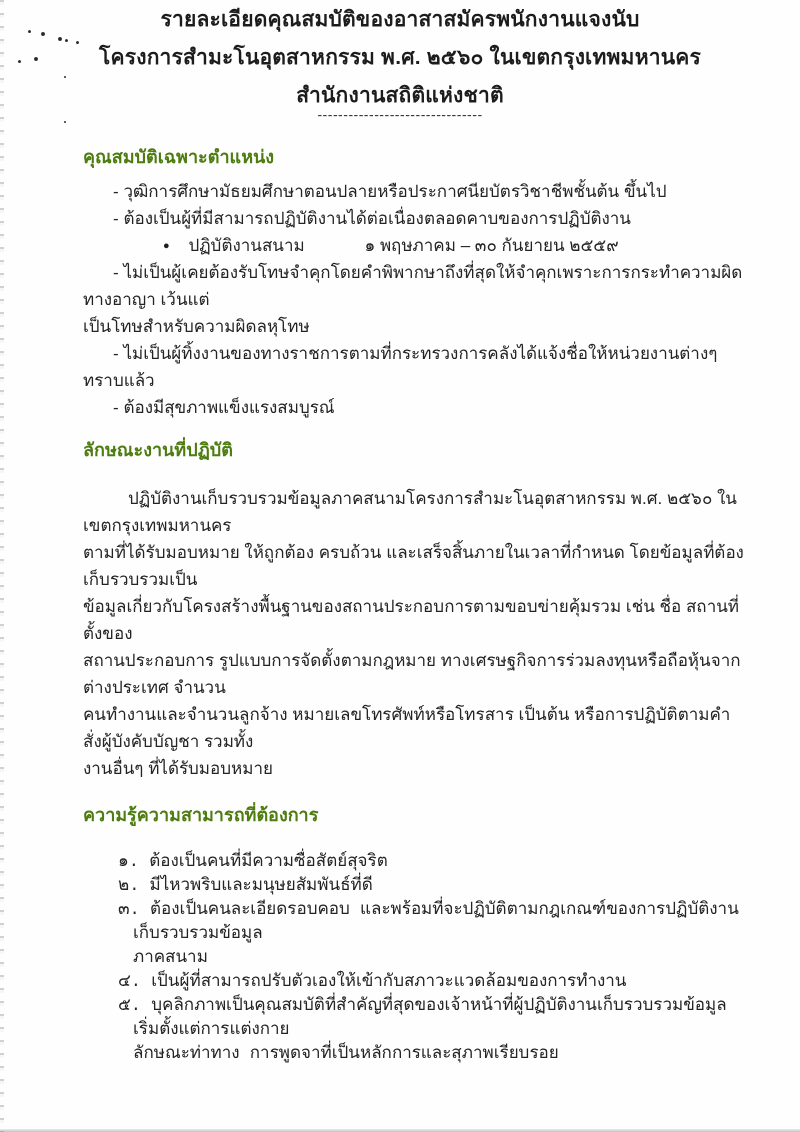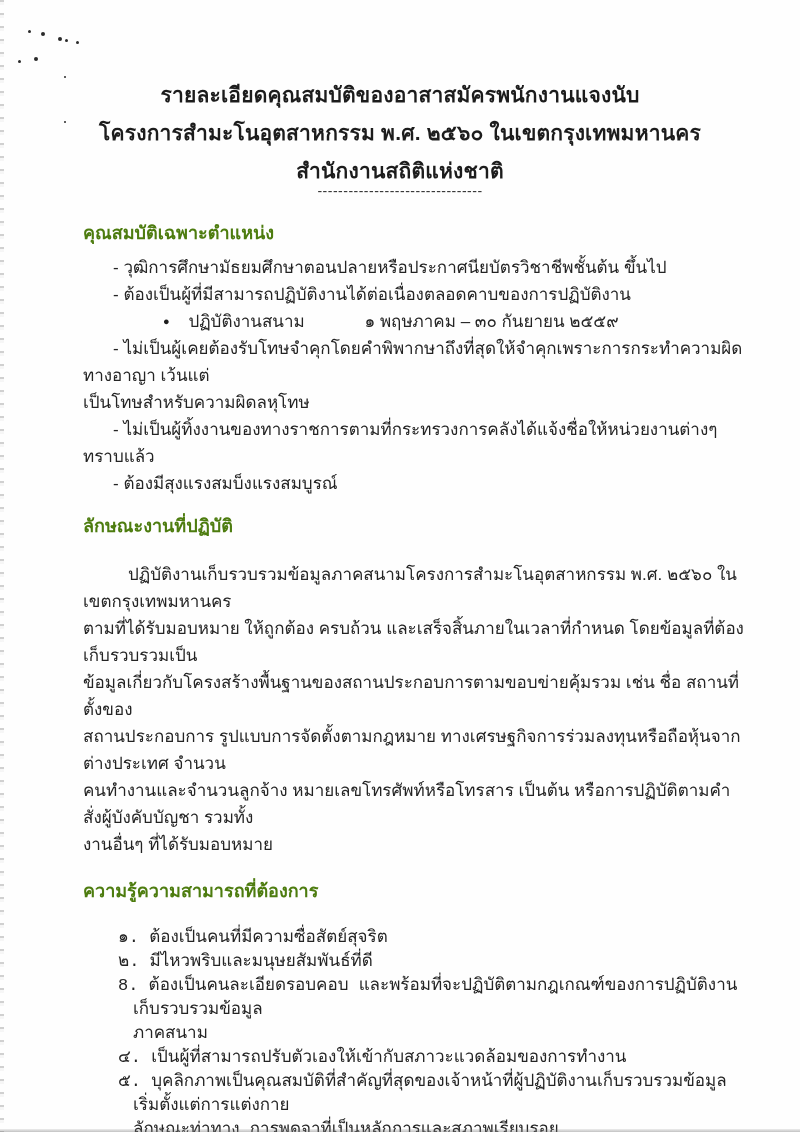--- a/index.html
+++ b/index.html
@@ -19,21 +19,20 @@
       rgba(70,70,70,.45) 0 2px, rgba(160,160,160,.15) 2px 5px, transparent 5px 13px);
     opacity: .55;
   }
   .bottom-shadow {
     position: absolute; left: 0; right: 0; bottom: 0; height: 3px;
     background: linear-gradient(to bottom, rgba(140,140,140,.15), rgba(120,120,120,.45));
   }
   .speck { position: absolute; background: #2a2a2a; border-radius: 50%; }
 
   .title-block {
-    padding-top: 76px;
     text-align: center;
     font-size: 21px;
     font-weight: 700;
     line-height: 38px;
     color: #1c1c1c;
     letter-spacing: .2px;
   }
   .separator {
     text-align: center;
     font-size: 14px;
@@ -92,38 +91,38 @@
       <div class="qual-item">- วุฒิการศึกษามัธยมศึกษาตอนปลายหรือประกาศนียบัตรวิชาชีพชั้นต้น ขึ้นไป</div>
       <div class="qual-item">- ต้องเป็นผู้ที่มีสามารถปฏิบัติงานได้ต่อเนื่องตลอดคาบของการปฏิบัติงาน</div>
       <div class="bullet-row">
         <span class="dot">●</span>
         <span>ปฏิบัติงานสนาม</span>
         <span class="period">๑ พฤษภาคม – ๓๐ กันยายน ๒๕๕๙</span>
       </div>
       <div class="qual-item">- ไม่เป็นผู้เคยต้องรับโทษจำคุกโดยคำพิพากษาถึงที่สุดให้จำคุกเพราะการกระทำความผิดทางอาญา เว้นแต่
 เป็นโทษสำหรับความผิดลหุโทษ</div>
       <div class="qual-item">- ไม่เป็นผู้ทิ้งงานของทางราชการตามที่กระทรวงการคลังได้แจ้งชื่อให้หน่วยงานต่างๆ ทราบแล้ว</div>
-      <div class="qual-item">- ต้องมีสุงแรงสมบ็งแรงสมบูรณ์</div>
+      <div class="qual-item">- ต้องมีสุขภาพแข็งแรงสมบูรณ์</div>
     </section>
 
     <section class="sec-job">
       <h2 class="heading">ลักษณะงานที่ปฏิบัติ</h2>
       <div class="job-paragraph">ปฏิบัติงานเก็บรวบรวมข้อมูลภาคสนามโครงการสำมะโนอุตสาหกรรม พ.ศ. ๒๕๖๐ ในเขตกรุงเทพมหานคร
 ตามที่ได้รับมอบหมาย ให้ถูกต้อง ครบถ้วน และเสร็จสิ้นภายในเวลาที่กำหนด โดยข้อมูลที่ต้องเก็บรวบรวมเป็น
 ข้อมูลเกี่ยวกับโครงสร้างพื้นฐานของสถานประกอบการตามขอบข่ายคุ้มรวม เช่น ชื่อ สถานที่ตั้งของ
 สถานประกอบการ รูปแบบการจัดตั้งตามกฎหมาย ทางเศรษฐกิจการร่วมลงทุนหรือถือหุ้นจากต่างประเทศ จำนวน
 คนทำงานและจำนวนลูกจ้าง หมายเลขโทรศัพท์หรือโทรสาร เป็นต้น หรือการปฏิบัติตามคำสั่งผู้บังคับบัญชา รวมทั้ง
 งานอื่นๆ ที่ได้รับมอบหมาย</div>
     </section>
 
     <section class="sec-skills">
       <h2 class="heading">ความรู้ความสามารถที่ต้องการ</h2>
       <div class="skill-item">๑. ต้องเป็นคนที่มีความซื่อสัตย์สุจริต</div>
       <div class="skill-item">๒. มีไหวพริบและมนุษยสัมพันธ์ที่ดี</div>
-      <div class="skill-item">8. ต้องเป็นคนละเอียดรอบคอบ  และพร้อมที่จะปฏิบัติตามกฎเกณฑ์ของการปฏิบัติงานเก็บรวบรวมข้อมูล
+      <div class="skill-item">๓. ต้องเป็นคนละเอียดรอบคอบ  และพร้อมที่จะปฏิบัติตามกฎเกณฑ์ของการปฏิบัติงานเก็บรวบรวมข้อมูล
 ภาคสนาม</div>
       <div class="skill-item">๔. เป็นผู้ที่สามารถปรับตัวเองให้เข้ากับสภาวะแวดล้อมของการทำงาน</div>
       <div class="skill-item">๕. บุคลิกภาพเป็นคุณสมบัติที่สำคัญที่สุดของเจ้าหน้าที่ผู้ปฏิบัติงานเก็บรวบรวมข้อมูล เริ่มตั้งแต่การแต่งกาย
 ลักษณะท่าทาง การพูดจาที่เป็นหลักการและสุภาพเรียบรอย</div>
 
     </section>
 
   </main>
 
   <div class="bottom-shadow"></div>

